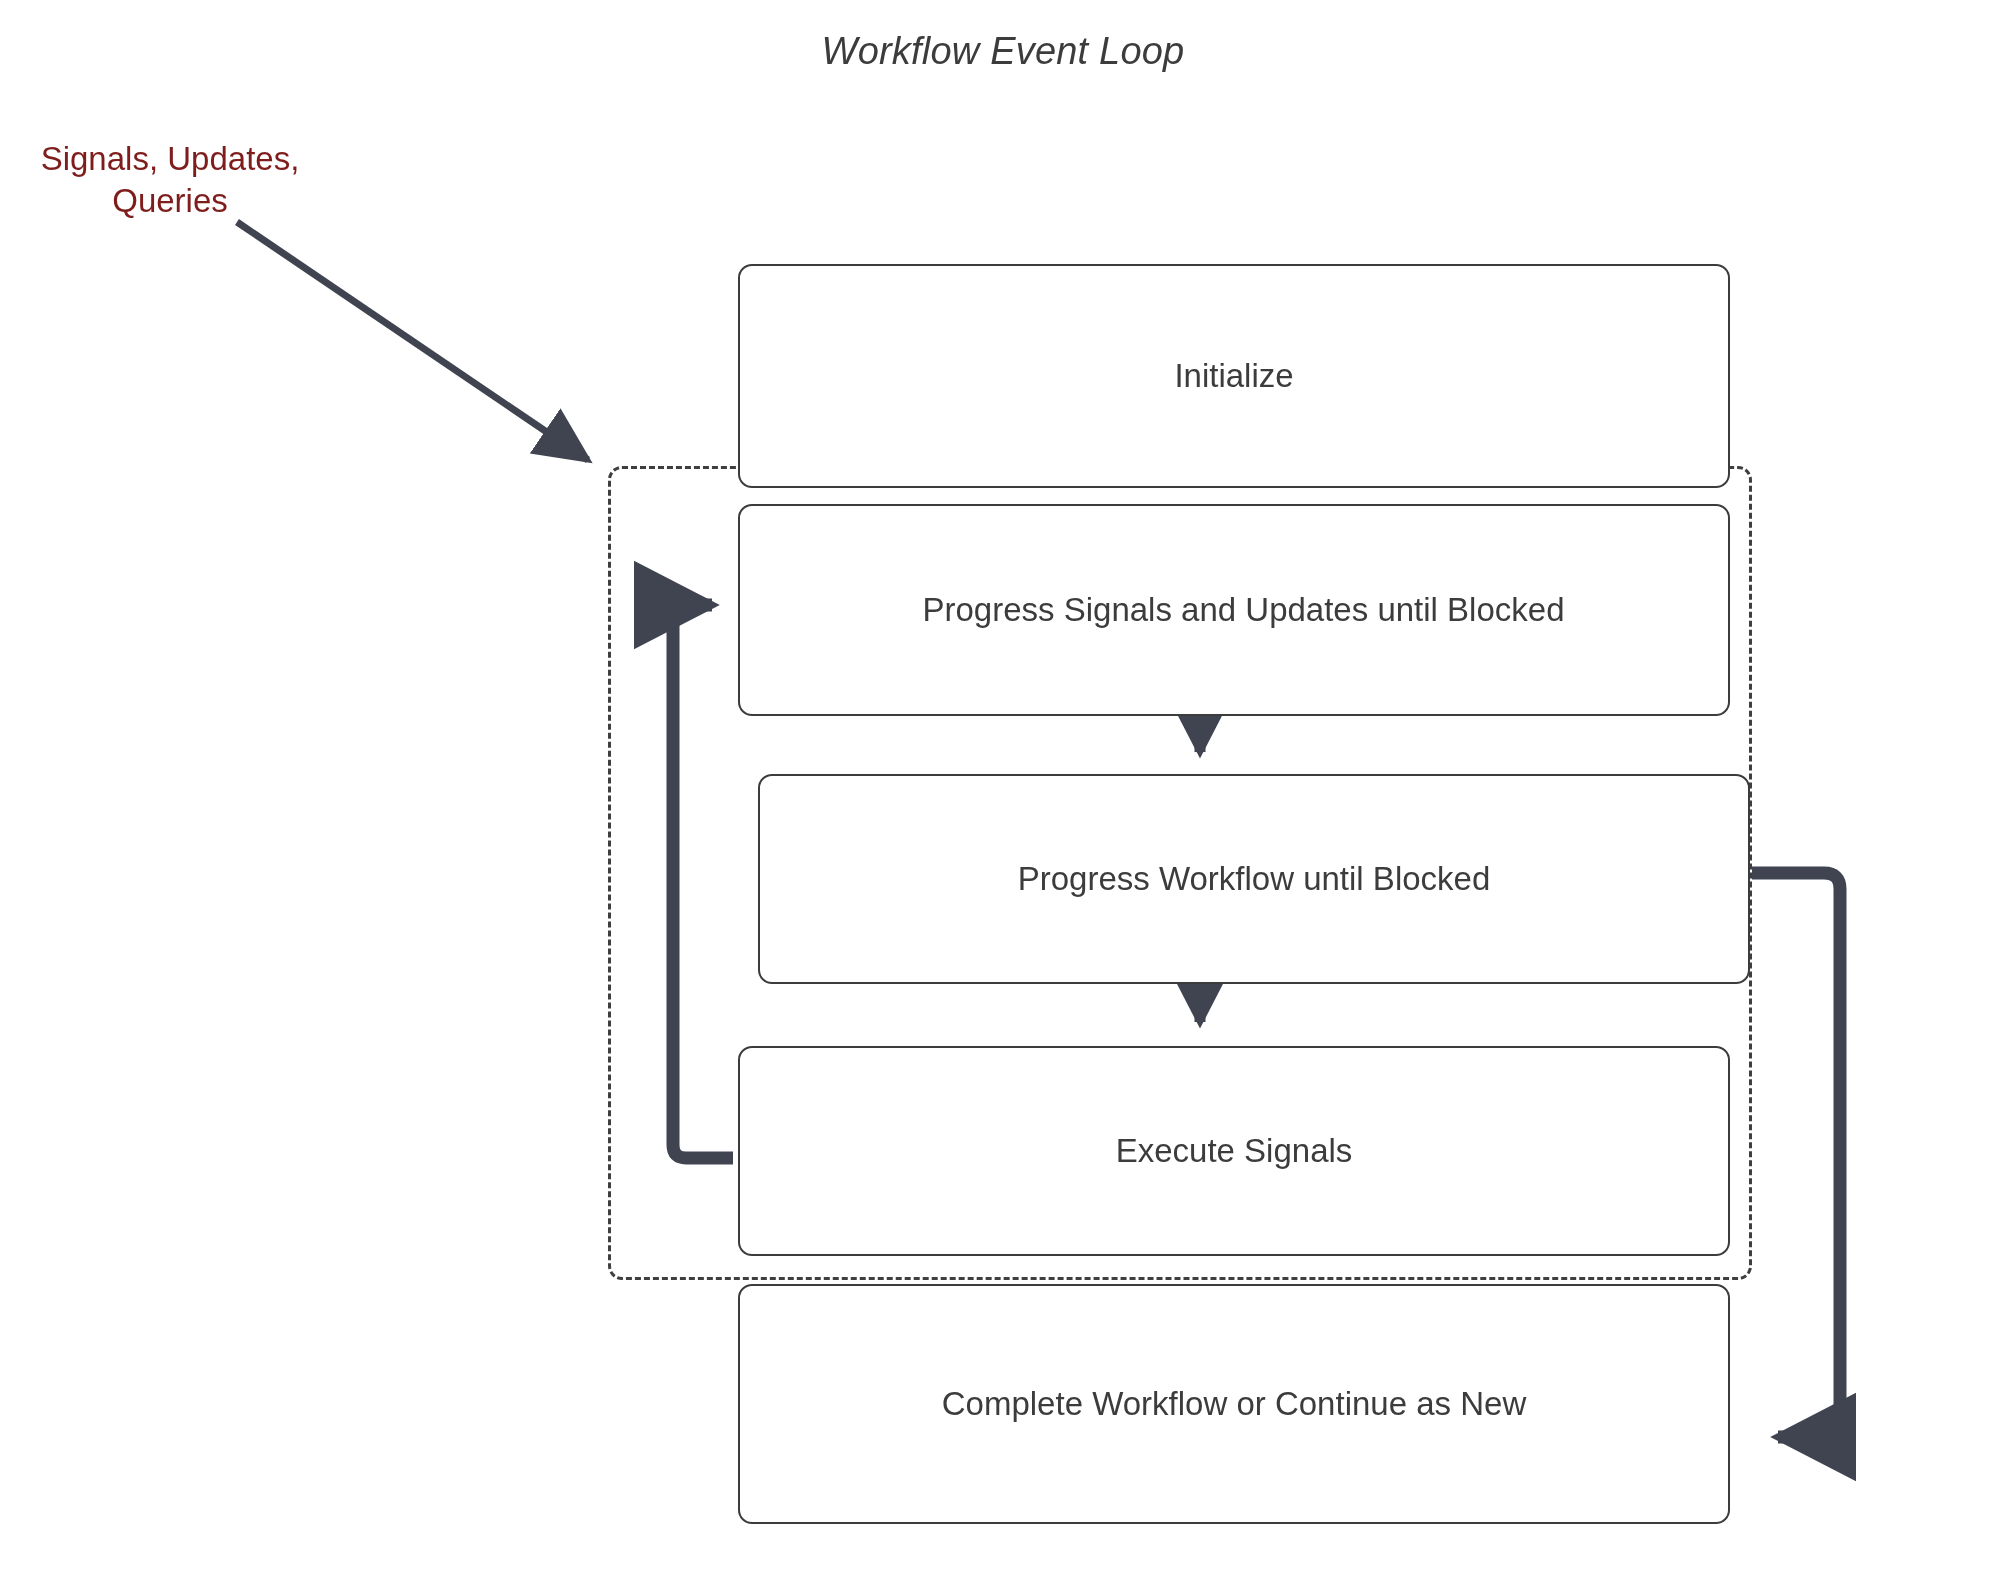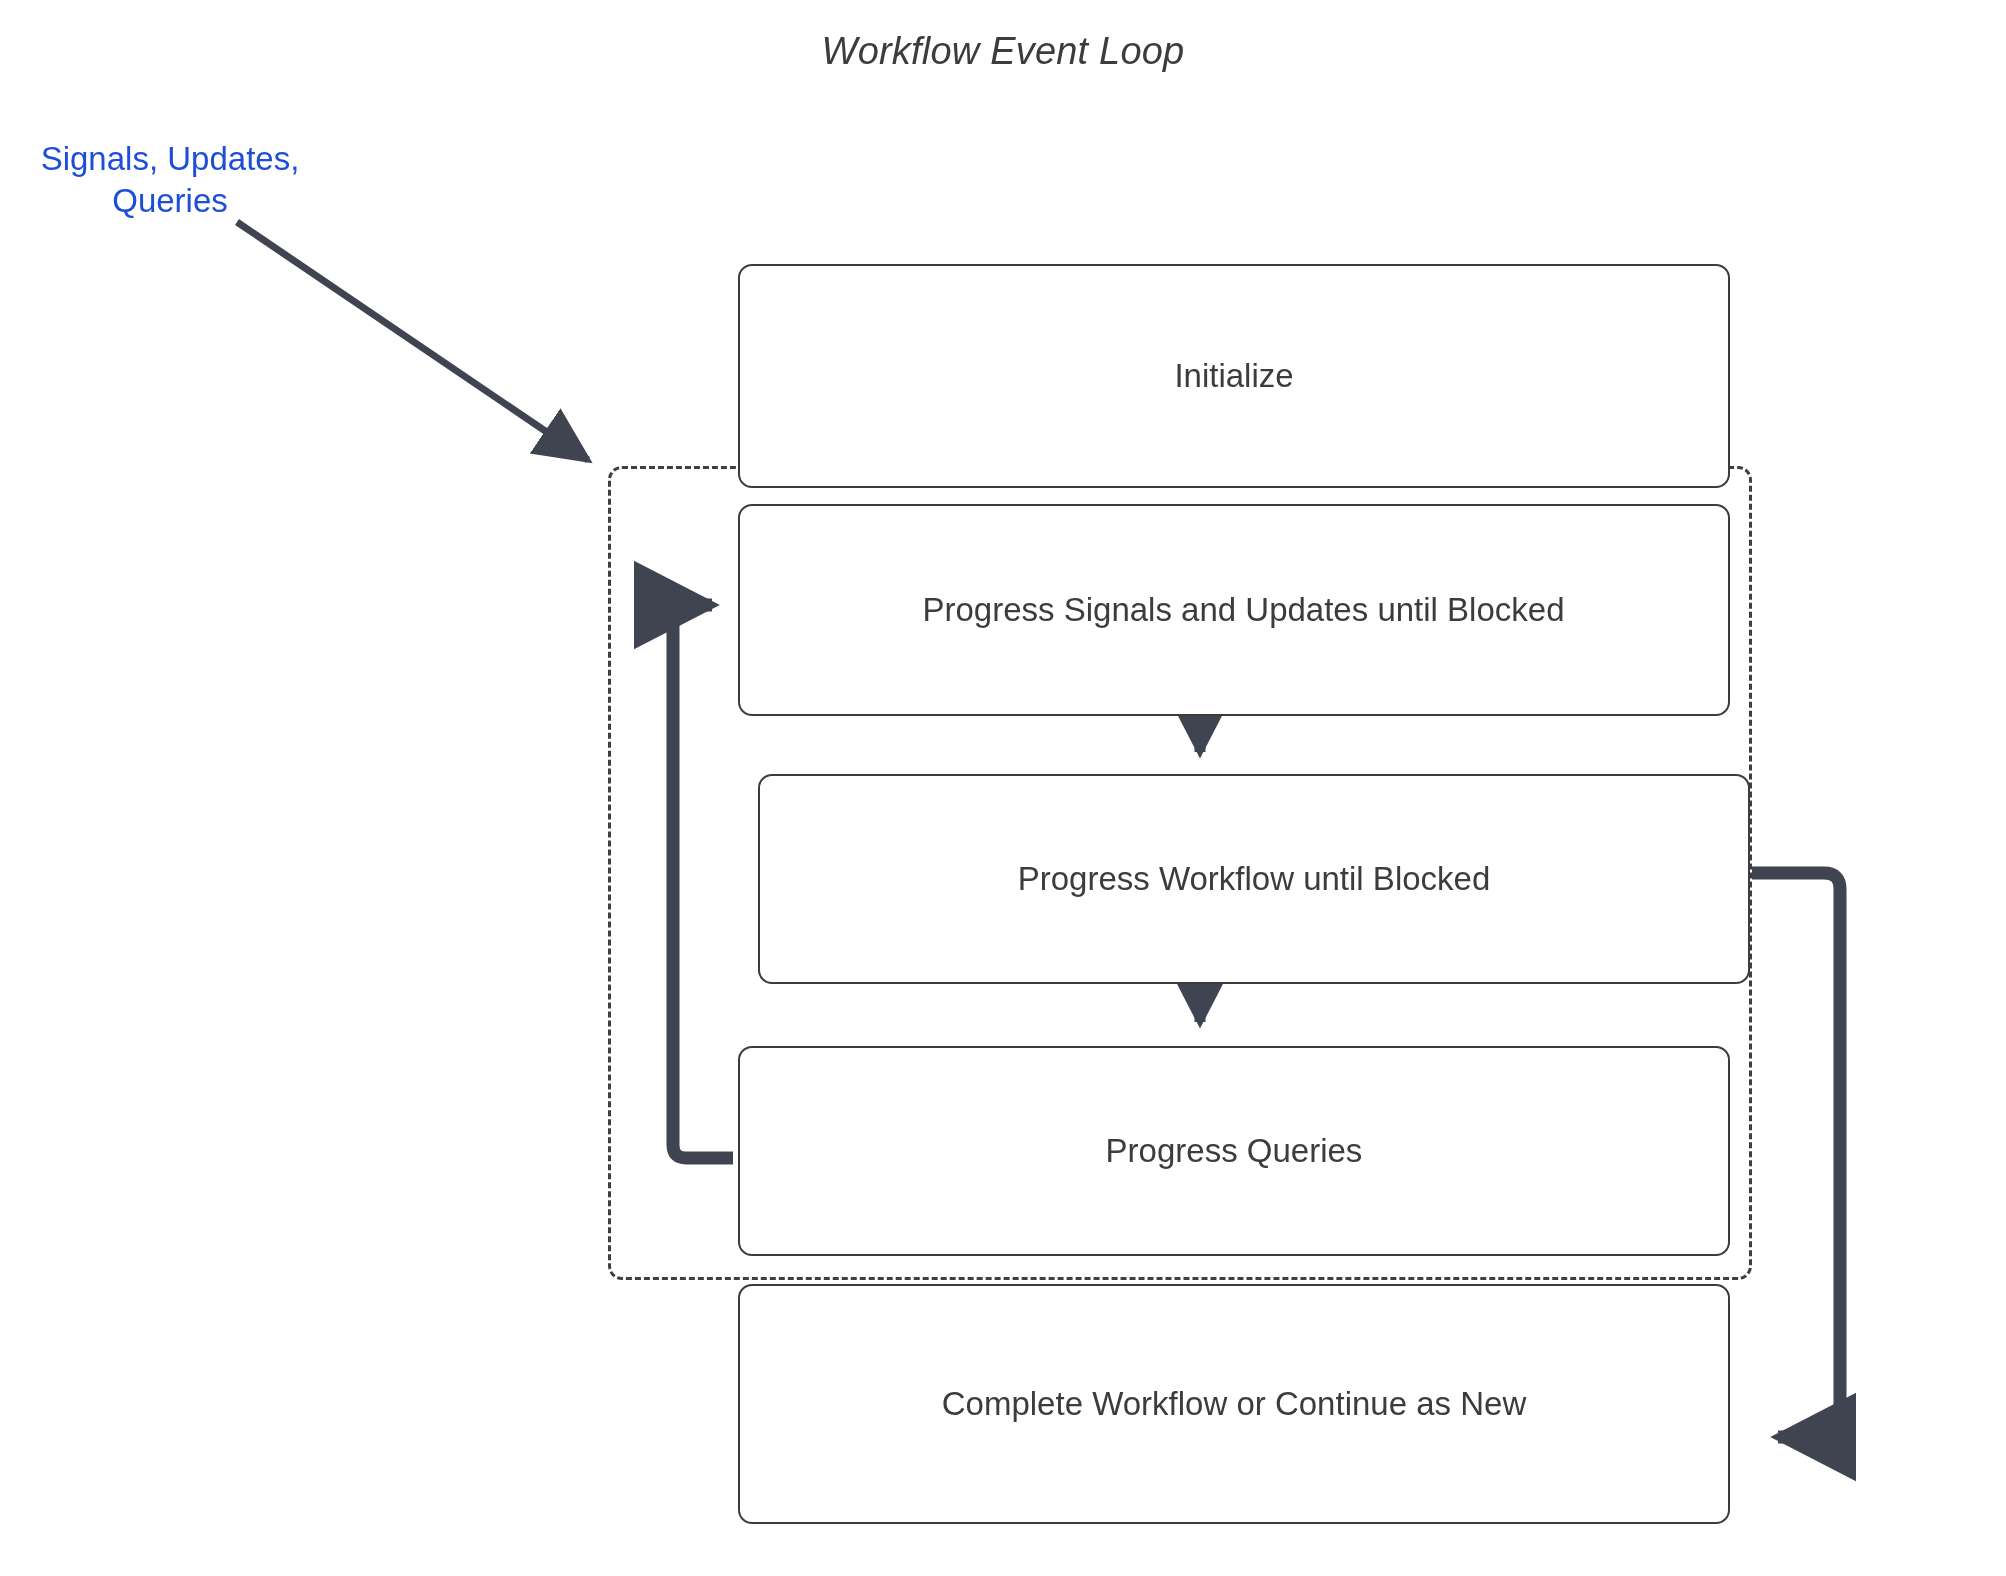--- a/index.html
+++ b/index.html
@@ -34,21 +34,21 @@
     color: #3c3c3c;
     letter-spacing: 0.2px;
   }
   .ext-label {
     position: absolute;
     left: 20px;
     top: 138px;
     width: 300px;
     text-align: center;
     font-size: 33px;
-    color: #1d4ed8;
+    color: #7f1d1d;
     line-height: 1.28;
   }
   .loop-container {
     position: absolute;
     left: 608px;
     top: 466px;
     width: 1144px;
     height: 814px;
     border: 3px dashed #3f3f3f;
     border-radius: 14px;
@@ -116,20 +116,20 @@
 
   <div class="node node-progress-signals">
     <span>Progress Signals and Updates until Blocked</span>
   </div>
 
   <div class="node node-progress-workflow">
     <span>Progress Workflow until Blocked</span>
   </div>
 
   <div class="node node-execute-queries">
-    <span>Progress Queries</span>
+    <span>Execute Signals</span>
   </div>
 
   <div class="node node-complete-workflow">
     <span>Complete Workflow or Continue as New</span>
   </div>
 
 </div>
 
 </body></html>

